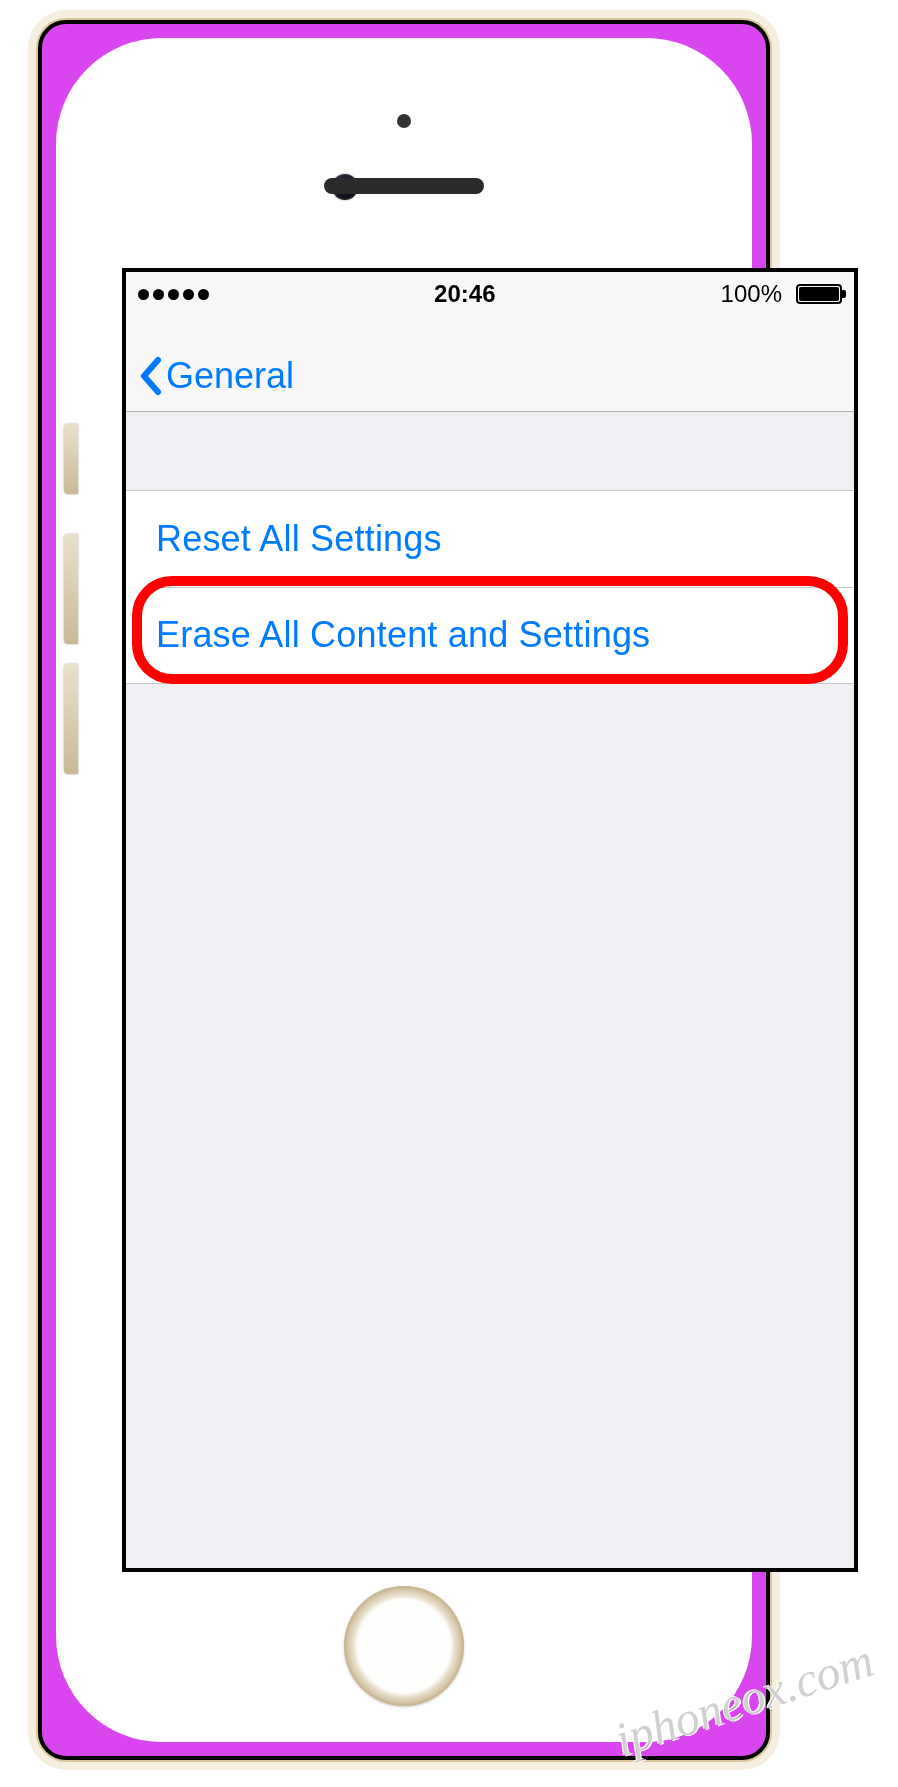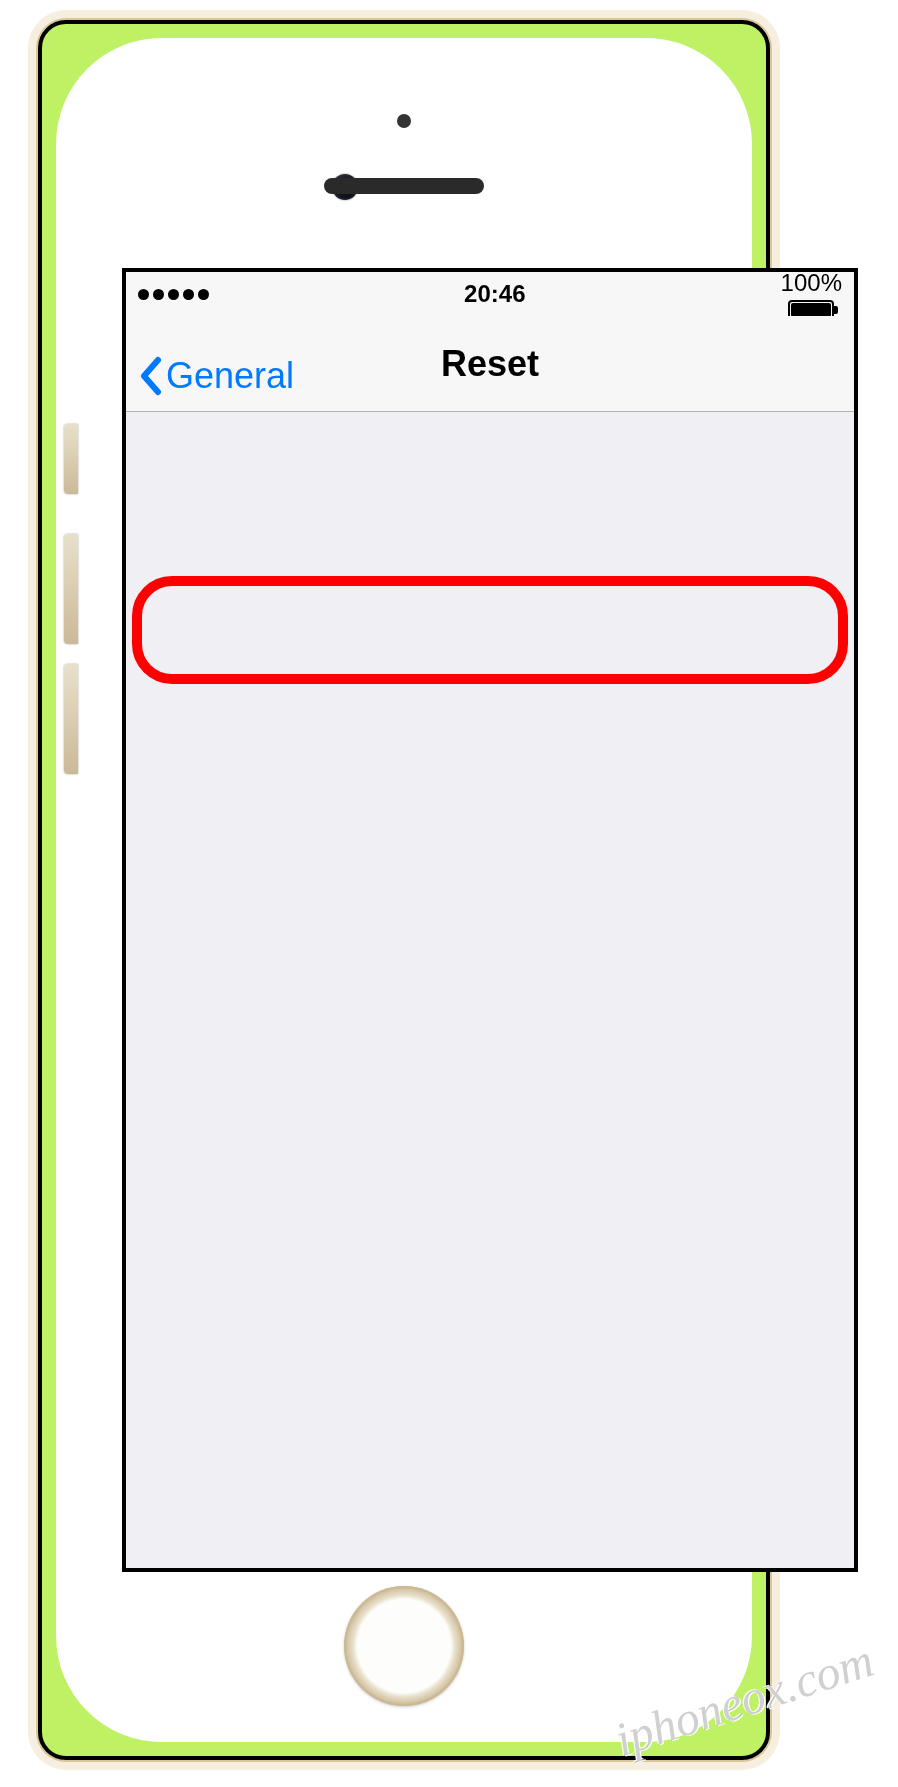--- a/index.html
+++ b/index.html
@@ -17,21 +17,21 @@
   }
   
   .phone-outer {
     position: absolute;
     left: 38px;
     top: 20px;
     width: 732px;
     height: 1740px;
     border-radius: 28px;
     border: 4px solid #000;
-    background: #bef264;
+    background: #d946ef;
     box-shadow: 0 0 0 2px #d9c69a, 0 0 0 10px #f6efe0;
   }
   .phone-inner {
     position: absolute;
     left: 14px;
     top: 14px;
     right: 14px;
     bottom: 14px;
     border-radius: 106px;
     background: #ffffff;
@@ -112,22 +112,21 @@
     height: 11px;
     border-radius: 50%;
     background: #000;
   }
   .status-center {
     font-weight: 600;
   }
   .status-right {
     display: flex;
     align-items: center;
-    gap: 3px;
-    flex-direction: column;
+    gap: 14px;
   }
   .battery-icon {
     width: 46px;
     height: 20px;
     border: 2px solid #000;
     border-radius: 4px;
     position: relative;
   }
   .battery-icon::after {
     content: "";
@@ -272,25 +271,32 @@
       </div>
     </div>
 
     <div class="nav-bar">
       <div class="back-button">
         <svg class="back-chevron" width="24" height="40" viewBox="0 0 24 40">
             <polyline points="20,4 6,20 20,36" fill="none" stroke="#007aff" stroke-width="6" stroke-linecap="round" stroke-linejoin="round"></polyline>
           </svg>
         <span>General</span>
       </div>
-      <div class="nav-title">Reset</div>
     </div>
 
     <div class="spacer"></div>
 
+    <div class="group">
+      <div class="row">
+        <span>Reset All Settings</span>
+      </div>
+      <div class="row" id="erase-row">
+        <span>Erase All Content and Settings</span>
+      </div>
+    </div>
 
     <div class="spacer"></div>
 
 
     <div class="spacer"></div>
 
 
     <div class="highlight-ring" style="top:304px; left:6px; width:716px; height:108px;"></div>
   </div>
 

